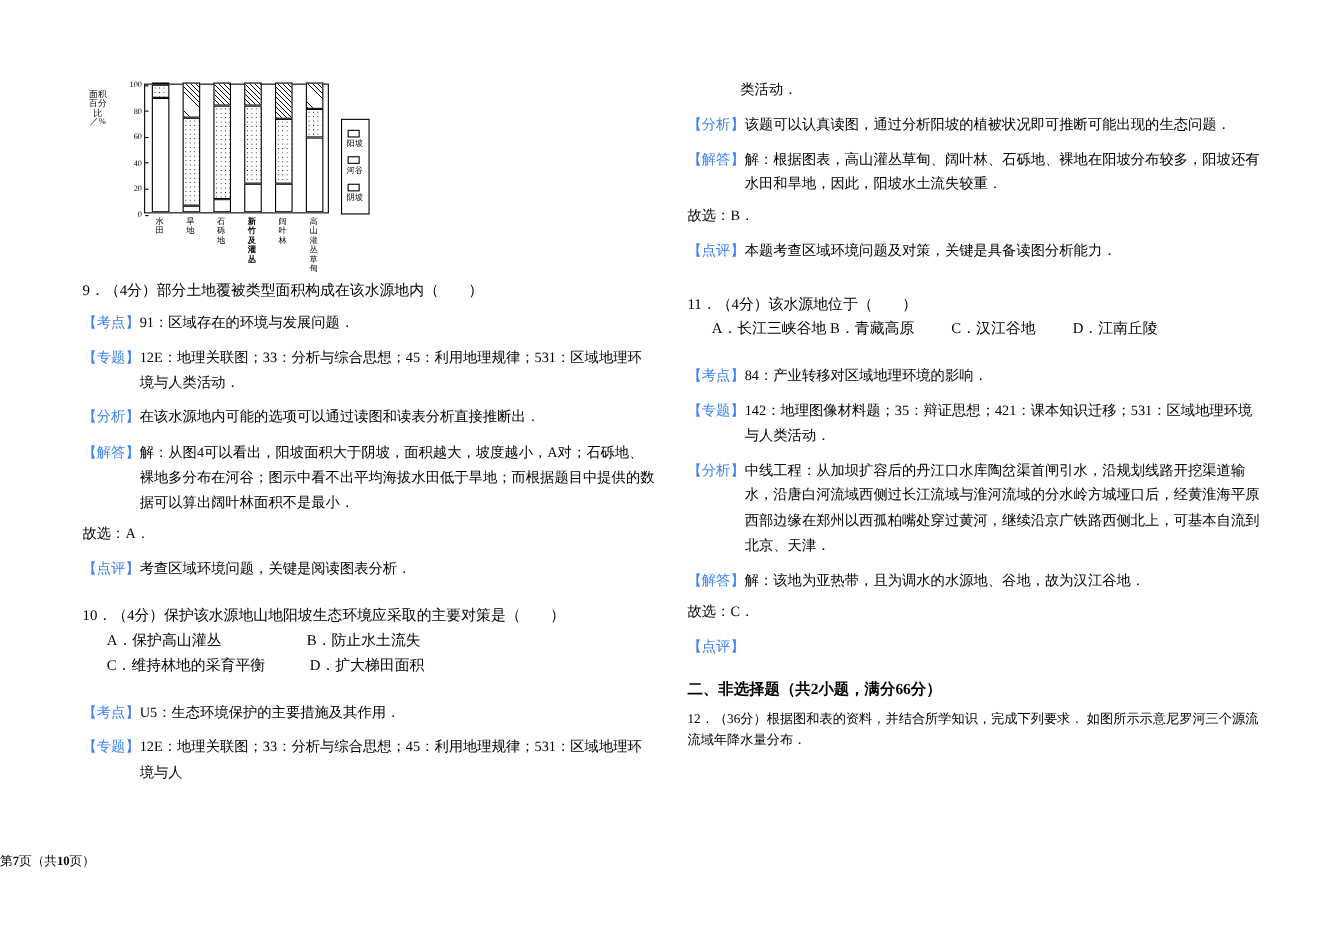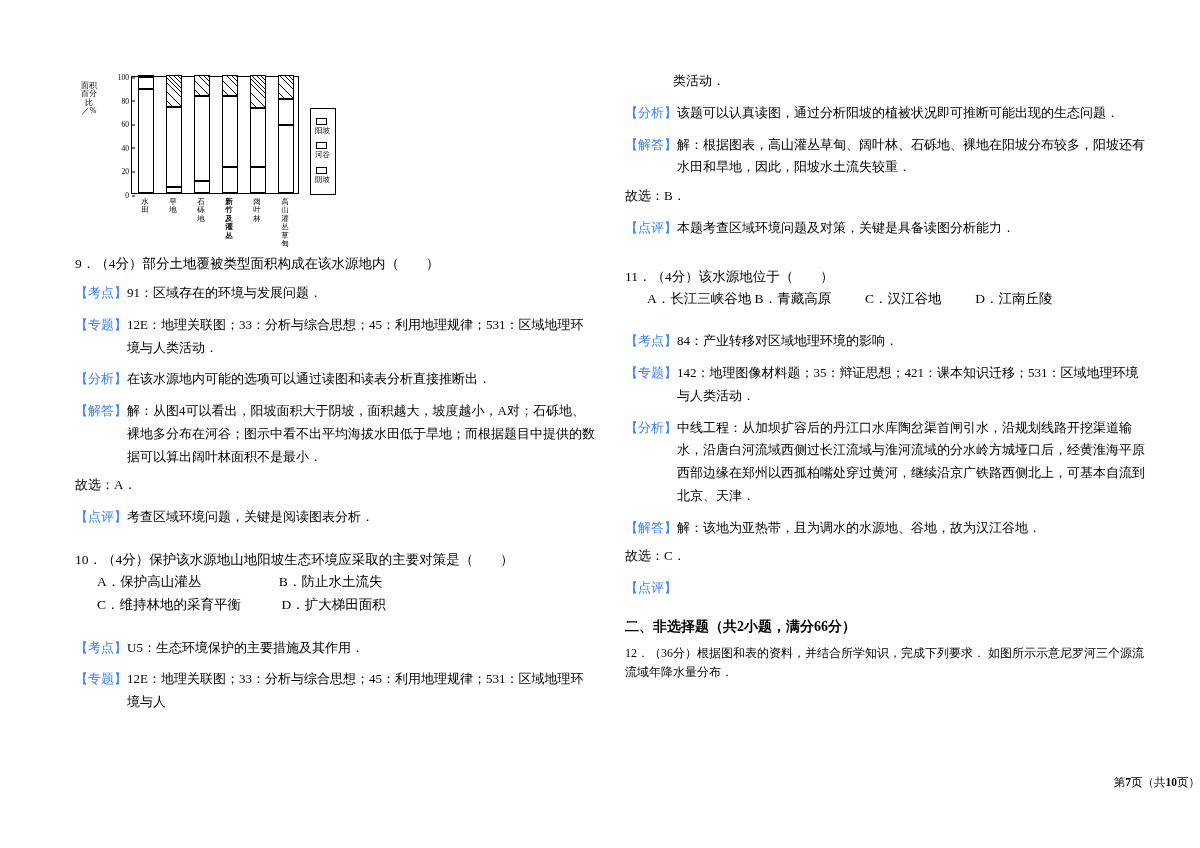--- a/index.html
+++ b/index.html
@@ -82,21 +82,21 @@
     font-size: 14px;
     font-weight: bold;
     margin-top: 18px;
     margin-bottom: 8px;
   }
   .footer {
     position: absolute;
     left: 0;
     top: 775px;
     width: 1200px;
-    text-align: right;
+    text-align: left;
     font-size: 11.5px;
   }
   .footer b { font-weight: bold; }
 
   
   .chart-wrap {
     position: relative;
     width: 290px;
     height: 175px;
     margin-left: 30px;

